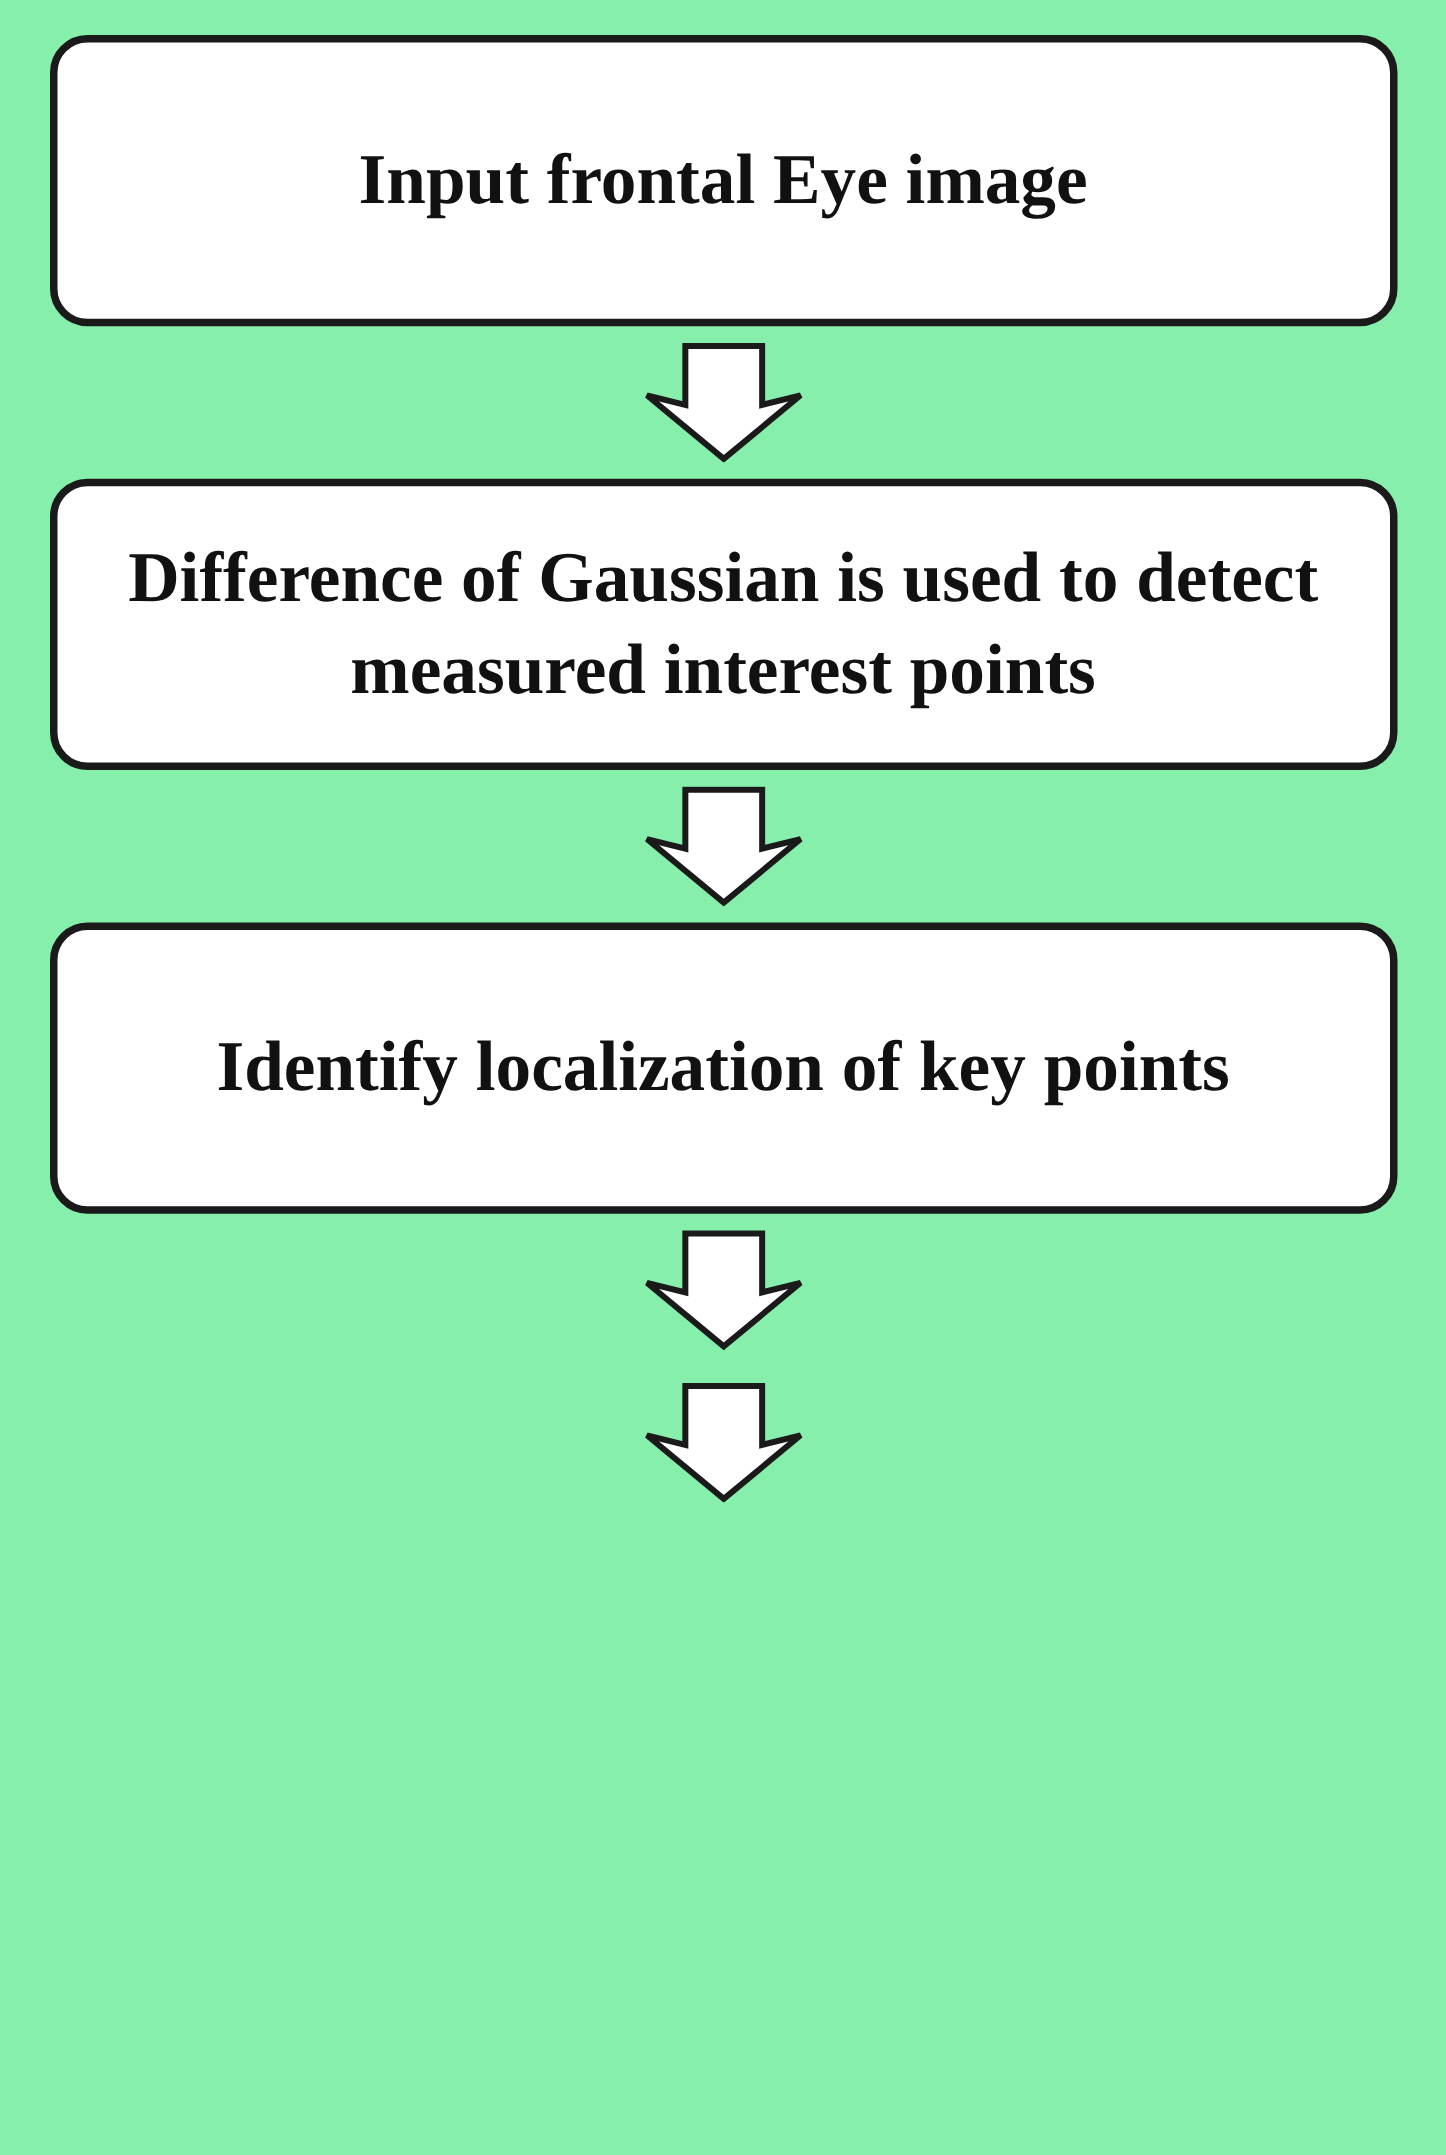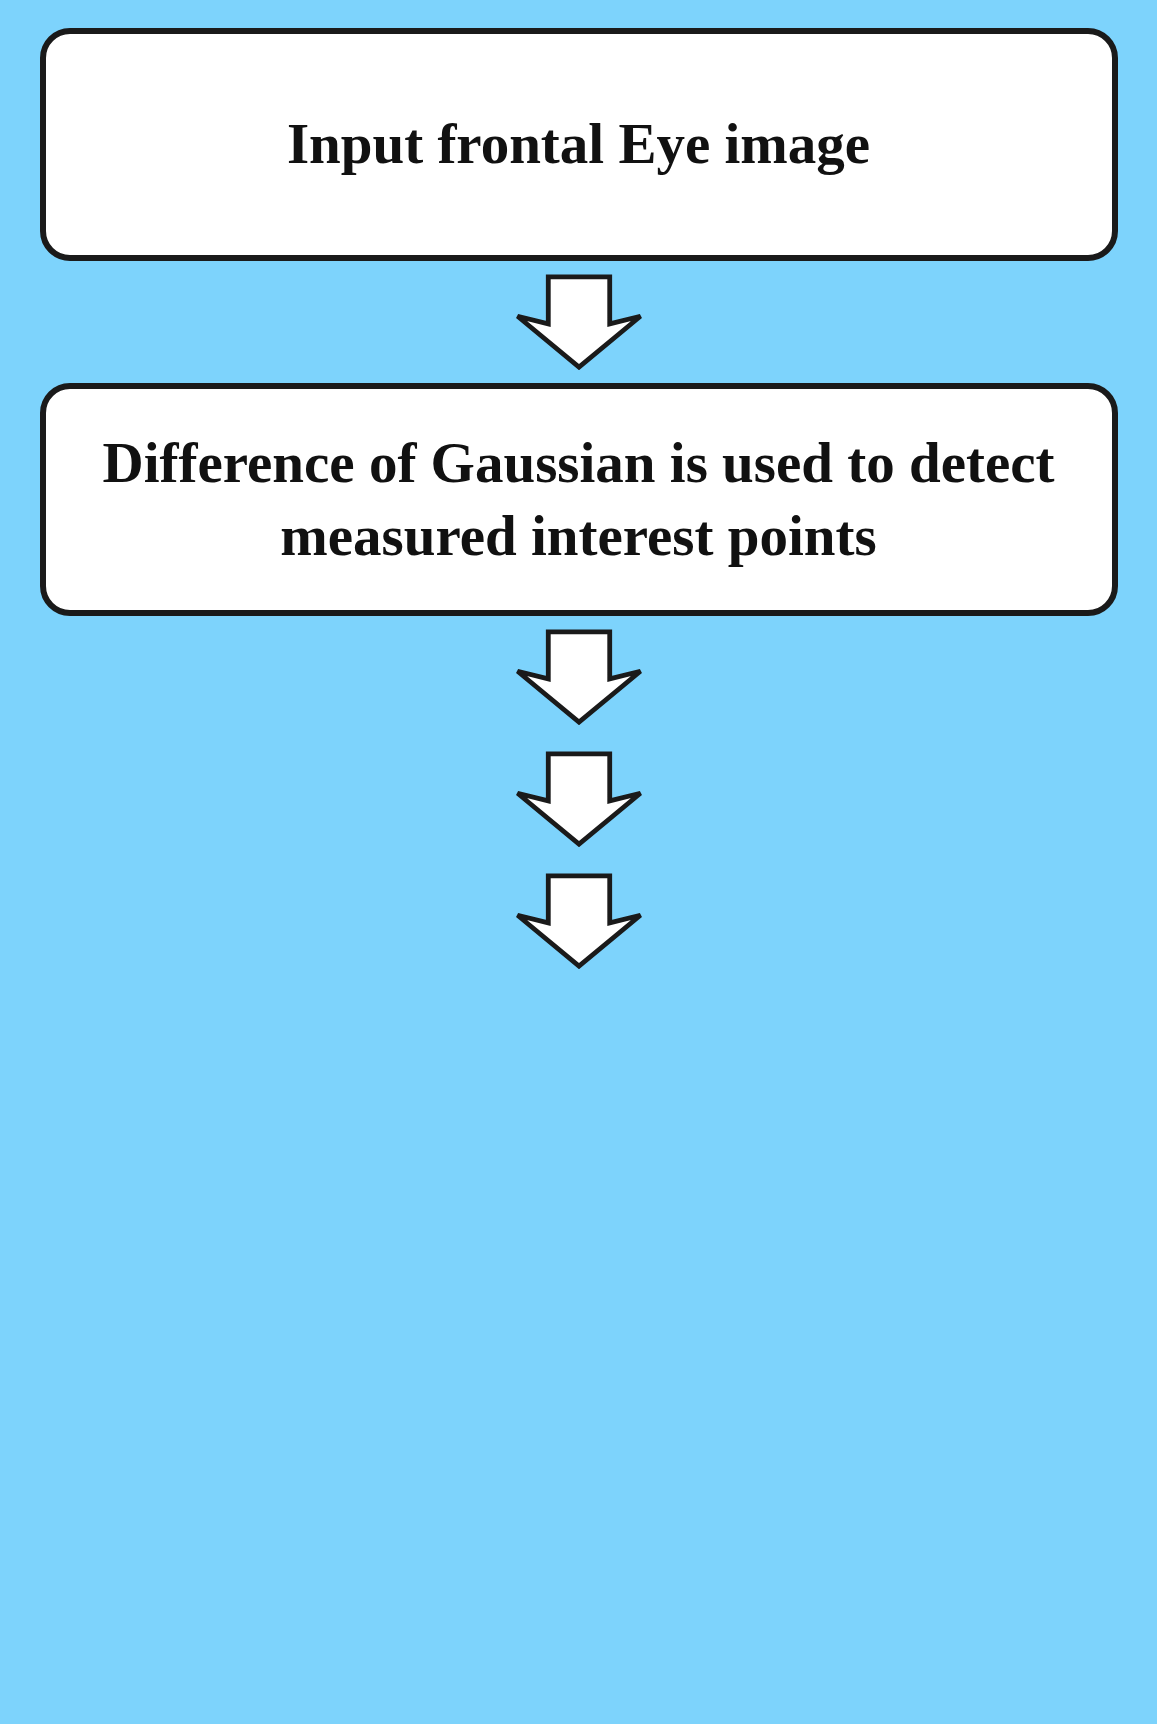--- a/index.html
+++ b/index.html
@@ -5,21 +5,21 @@
   html, body {
     margin: 0;
     padding: 0;
     background: #ffffff;
   }
   .canvas {
     position: relative;
     width: 1157px;
     height: 1724px;
     margin: 0 auto;
-    background: #7dd3fc;
+    background: #86efac;
     display: flex;
     flex-direction: column;
     align-items: center;
     padding-top: 28px;
     box-sizing: border-box;
     font-family: "Liberation Serif", "DejaVu Serif", serif;
   }
   .flow-box {
     width: 1078px;
     height: 233px;
@@ -61,20 +61,23 @@
   </svg>
 
   <div class="flow-box">
     <span class="label">Difference of Gaussian is used to detect measured interest points</span>
   </div>
 
   <svg class="arrow" width="140" height="96" viewBox="0 0 140 100">
     <polygon points="38,3 102,3 102,52 134,44 70,97 6,44 38,52" fill="#ffffff" stroke="#1a1a1a" stroke-width="5" stroke-linejoin="miter"></polygon>
   </svg>
 
+  <div class="flow-box">
+    <span class="label">Identify localization of key points</span>
+  </div>
 
   <svg class="arrow" width="140" height="96" viewBox="0 0 140 100">
     <polygon points="38,3 102,3 102,52 134,44 70,97 6,44 38,52" fill="#ffffff" stroke="#1a1a1a" stroke-width="5" stroke-linejoin="miter"></polygon>
   </svg>
 
 
   <svg class="arrow" width="140" height="96" viewBox="0 0 140 100">
     <polygon points="38,3 102,3 102,52 134,44 70,97 6,44 38,52" fill="#ffffff" stroke="#1a1a1a" stroke-width="5" stroke-linejoin="miter"></polygon>
   </svg>
 

